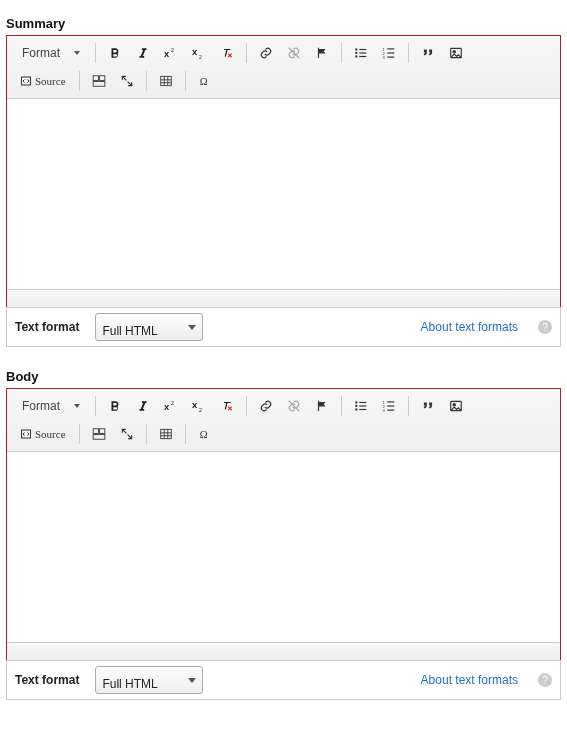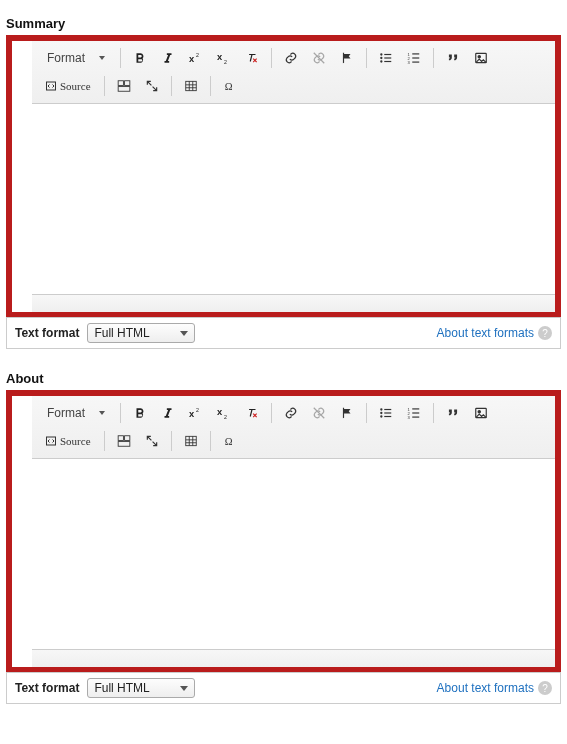--- a/index.html
+++ b/index.html
@@ -12,23 +12,22 @@
     padding: 0;
   }
   .field-block { margin-bottom: 6px; }
   .field-label {
     font-weight: bold;
     font-size: 13px;
     padding: 16px 6px 4px 6px;
     color: #111;
   }
   .editor-wrap {
-    border: 6px solid #b91c1c;
+    border: 1px solid #b91c1c;
     margin: 0 6px;
-    padding-left: 20px;
   }
   .toolbar {
     background: linear-gradient(#f7f7f7, #efefef);
     border-bottom: 1px solid #ccc;
     padding: 5px 6px;
     display: flex;
     flex-wrap: wrap;
     align-items: center;
     gap: 2px;
   }
@@ -73,45 +72,45 @@
     display: flex;
     align-items: center;
     justify-content: space-between;
     border: 1px solid #ccc;
     border-top: 1px solid #ccc;
     margin: 0 6px;
     margin-top: -1px;
     padding: 5px 8px;
     background: #fff;
   }
-  .format-left { display: flex; align-items: center; gap: 8px; }
+  .format-left { display: flex; align-items: center; gap: 16px; }
   .format-label { font-weight: bold; font-size: 12px; }
   .format-select {
     font-size: 12px;
-    padding: 2px 20px 2px 6px;
+    padding: 10px 20px 2px 6px;
     border: 1px solid #aaa;
     border-radius: 3px;
     background: linear-gradient(#fdfdfd,#eee);
     position: relative;
     display: inline-flex;
     align-items: center;
     gap: 8px;
     cursor: pointer;
     min-width: 108px;
   }
   .format-select .caret {
     position: absolute;
     right: 6px; top: 50%;
     transform: translateY(-40%);
     width: 0; height: 0;
     border-left: 4px solid transparent;
     border-right: 4px solid transparent;
     border-top: 5px solid #555;
   }
-  .format-right { display: flex; align-items: center; gap: 4px; }
+  .format-right { display: flex; align-items: center; gap: 20px; }
   .about-link { color: #1e70bf; font-size: 12px; text-decoration: none; cursor: pointer; }
   .help-icon {
     width: 14px; height: 14px;
     border-radius: 50%;
     background: #ccc;
     color: #fff;
     font-size: 10px;
     display: inline-flex;
     align-items: center;
     justify-content: center;
@@ -275,21 +274,21 @@
       </div>
     </div>
     <div class="format-right">
       <a class="about-link">About text formats</a>
       <span class="help-icon">?</span>
     </div>
   </div>
 </div>
 
 <div class="field-block">
-  <div class="field-label">About</div>
+  <div class="field-label">Body</div>
 
   <div class="editor-wrap">
     <div class="toolbar">
 
       <div class="tbtn text">
         <span>Format</span>
         <span class="dropdown-caret"></span>
       </div>
       <div class="sep"></div>
 

